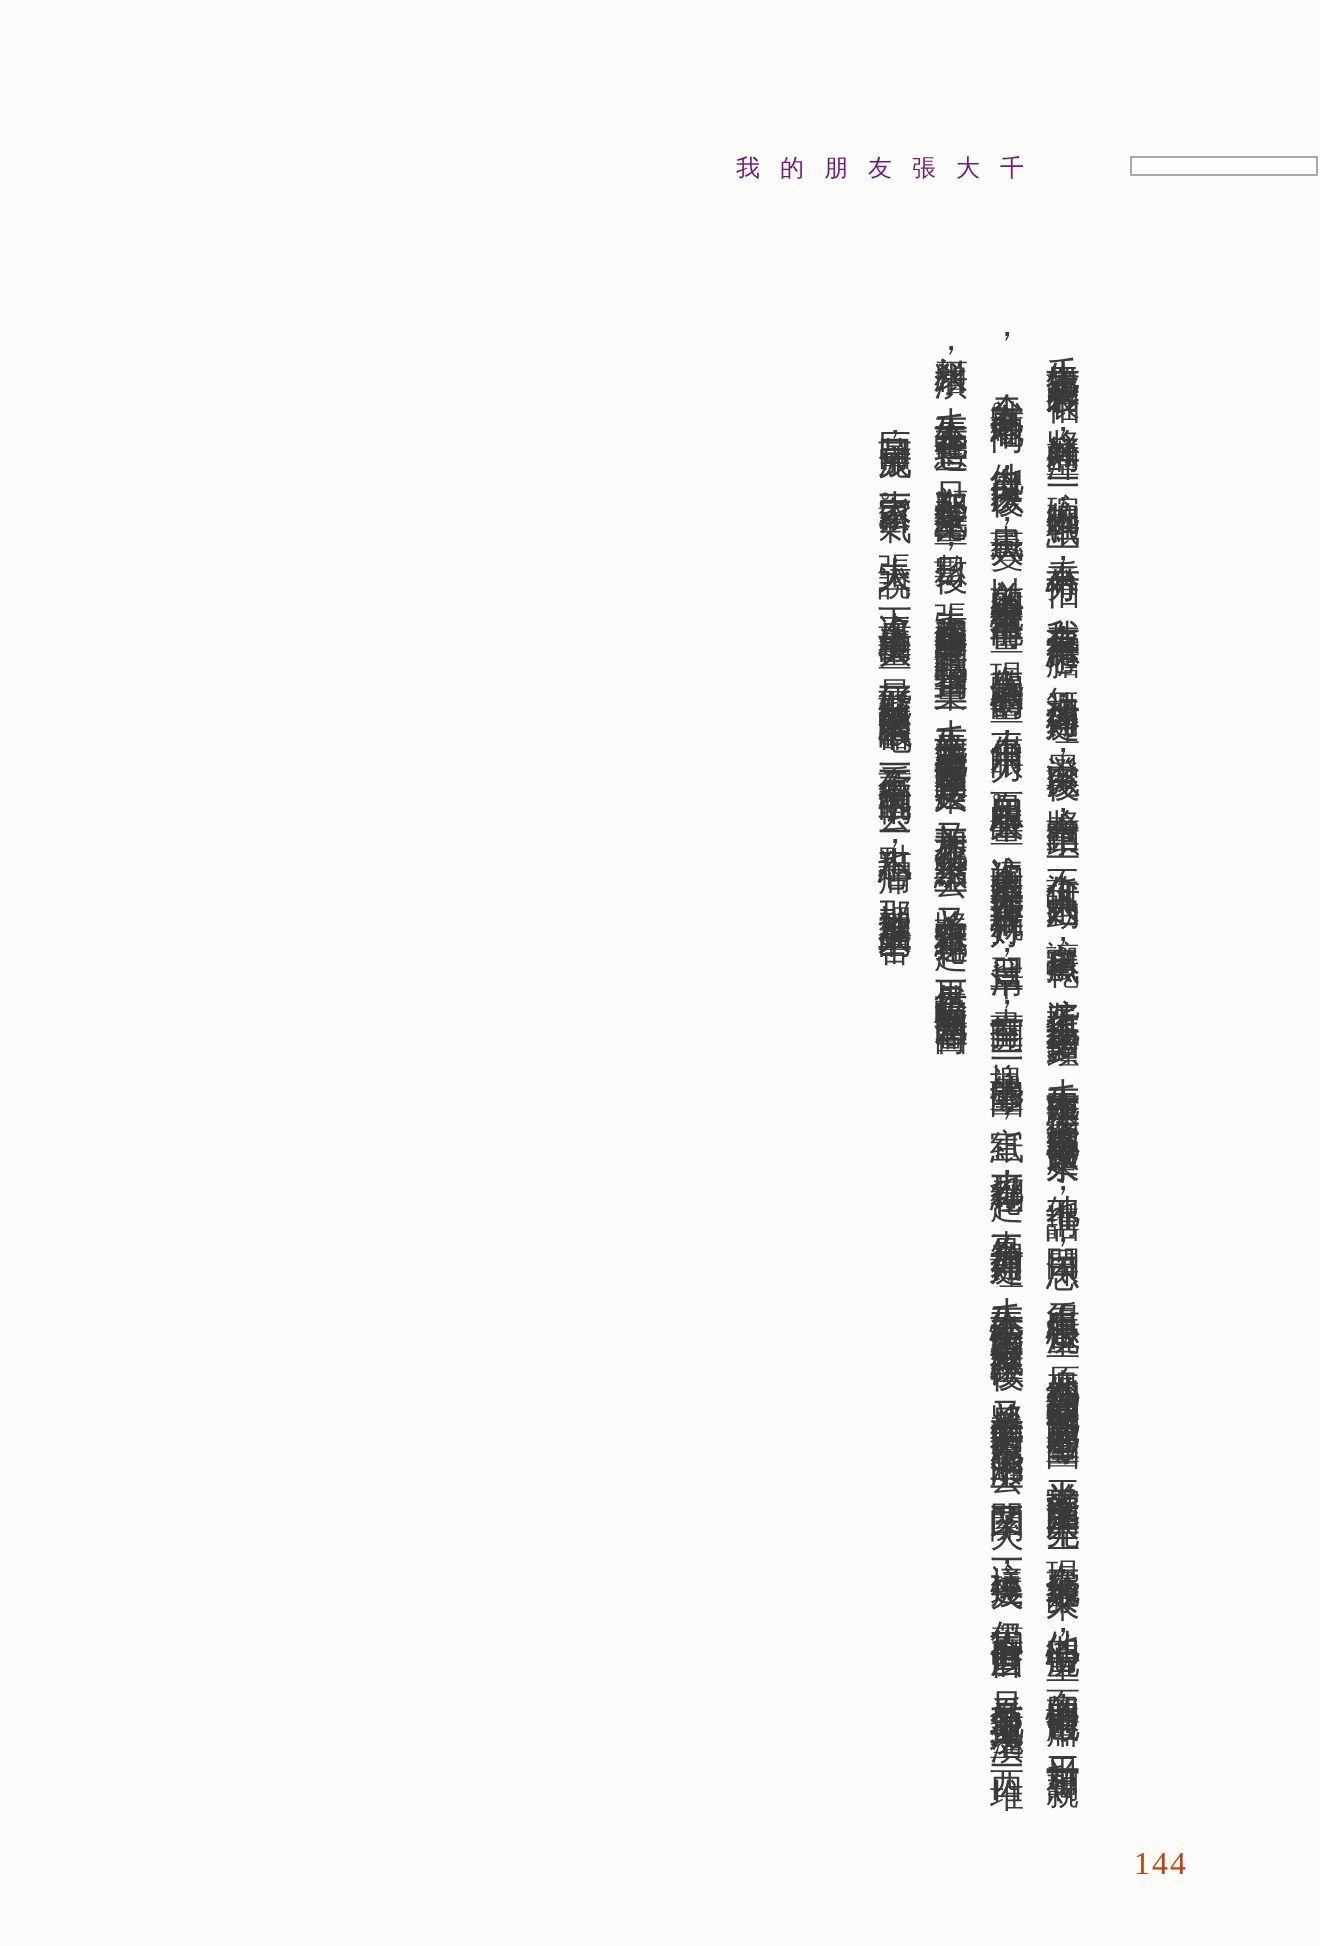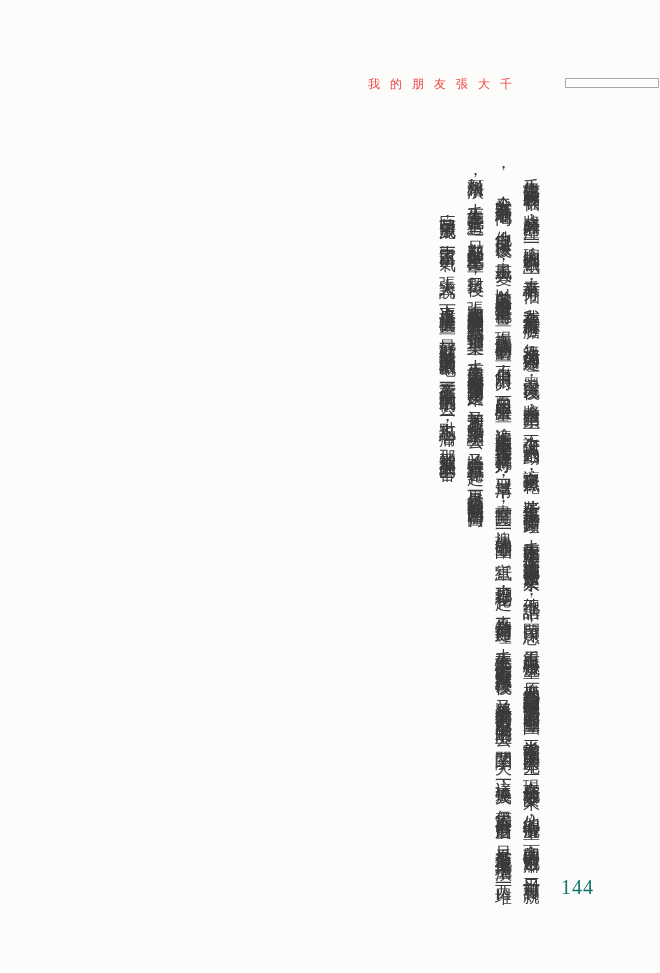--- a/index.html
+++ b/index.html
@@ -19,21 +19,21 @@
     position: absolute;
     inset: 0;
   }
   
   .running-head-title {
     position: absolute;
     top: 76px;
     right: 138px;
     font-size: 12px;
     letter-spacing: 10px;
-    color: #ef4444;
+    color: #701a75;
     white-space: nowrap;
   }
   .running-head-rule {
     position: absolute;
     top: 78px;
     right: 1px;
     width: 94px;
     height: 10px;
     border: 1px solid #a9a9a9;
     background: #fdfdfc;
@@ -58,25 +58,25 @@
   .body-text p {
     margin: 0;
     padding: 0;
   }
   .body-text p.indented {
     text-indent: 37.6px;
   }
   
   .page-number {
     position: absolute;
-    top: 876px;
+    top: 924px;
     right: 66px;
-    font-size: 20px;
+    font-size: 16px;
     letter-spacing: 1px;
-    color: #0f766e;
+    color: #c2410c;
   }
 </style>
 </head>
 <body>
 
 <div class="page">
 
   <div class="running-head-title">我的朋友張大千</div>
 
   <div class="running-head-rule"></div>

